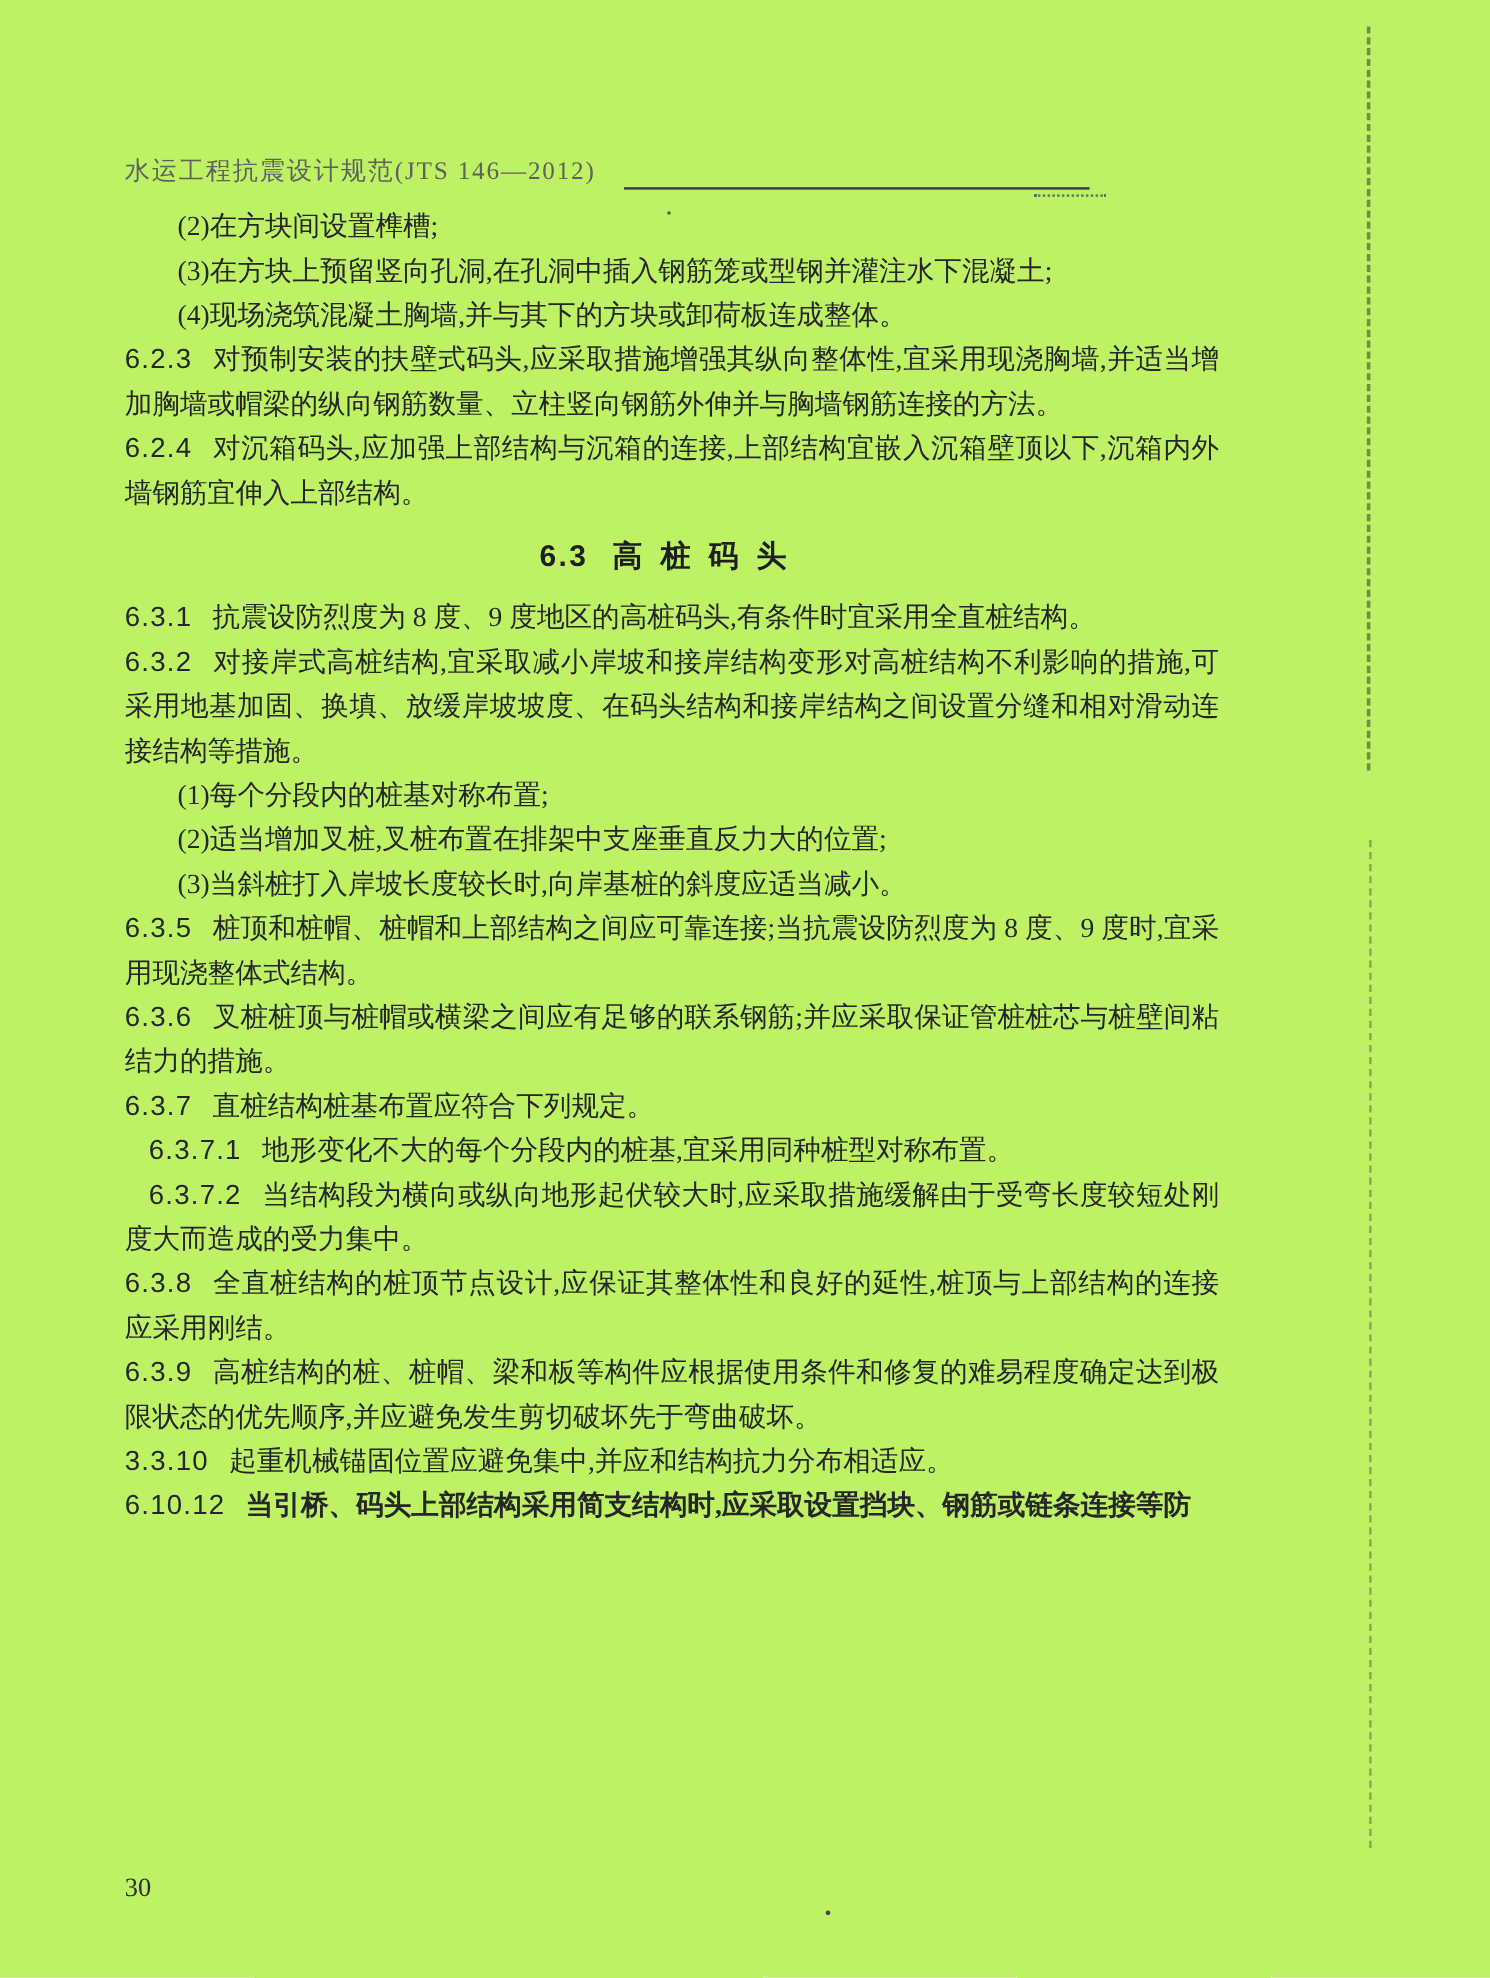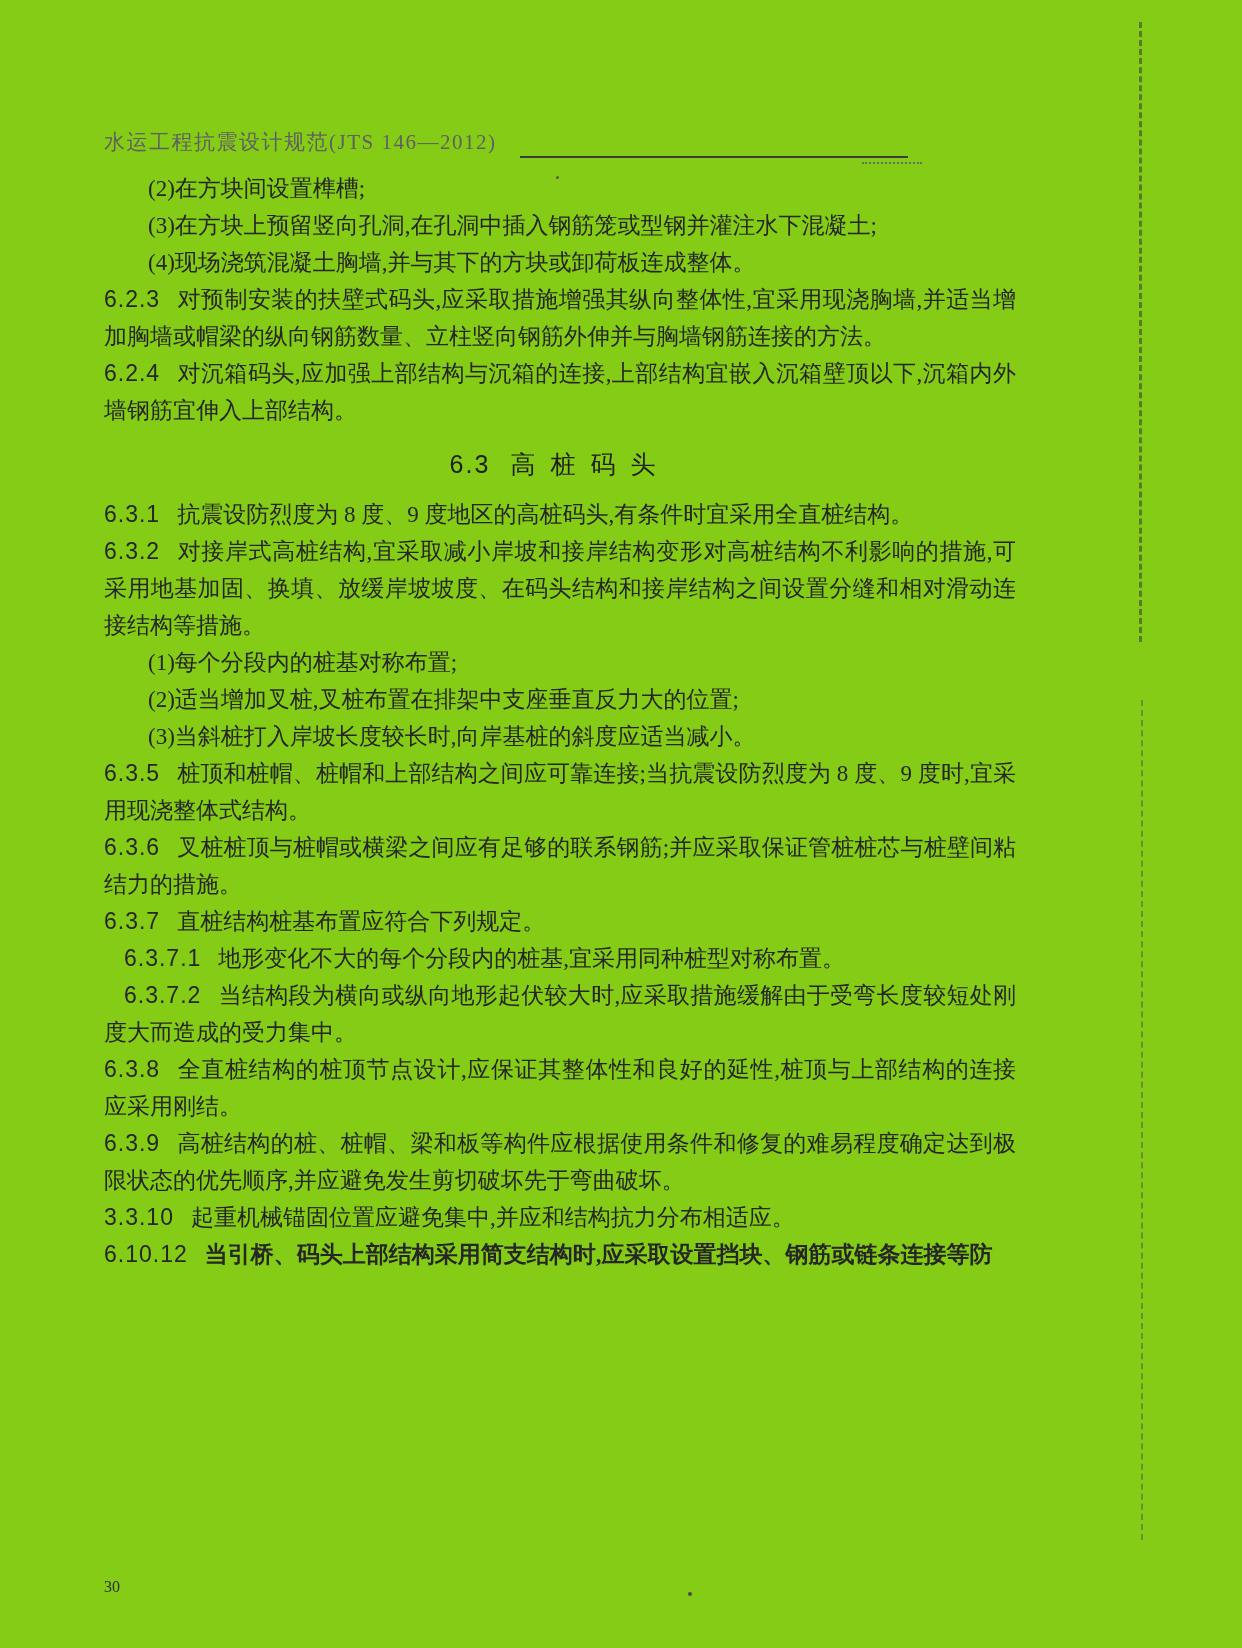--- a/index.html
+++ b/index.html
@@ -2,21 +2,21 @@
 <html><head>
 <meta charset="utf-8">
 <style>
   * { margin: 0; padding: 0; box-sizing: border-box; }
   html, body { background: #e9e9e9; }
   .page {
     position: relative;
     width: 1242px;
     height: 1648px;
     margin: 0 auto;
-    background: #84cc16;
+    background: #bef264;
     font-family: "Liberation Serif", "DejaVu Serif", serif;
     color: #262626;
     overflow: hidden;
   }
   .header {
     position: absolute;
     top: 128px;
     left: 104px;
     font-size: 21px;
     color: #606060;
@@ -53,34 +53,34 @@
   .para.subclause { text-indent: 20px; }
   .para.clause-bold { font-weight: bold; }
   .clause-num {
     font-weight: normal;
     font-family: "Liberation Sans", "DejaVu Sans", sans-serif;
     margin-right: 17px;
     letter-spacing: 1px;
   }
   .section-heading {
     font-size: 25px;
-    font-weight: normal;
+    font-weight: bold;
     text-align: center;
     text-indent: 0;
     margin: 17px 0 13px 0;
     font-family: "Liberation Sans", "DejaVu Sans", sans-serif;
     color: #1e1e1e;
   }
   .heading-num { margin-right: 20px; letter-spacing: 2px; }
   .heading-title { letter-spacing: 15px; }
   .page-number {
     position: absolute;
     left: 104px;
-    bottom: 52px;
-    font-size: 16px;
+    bottom: 62px;
+    font-size: 22px;
     color: #2e2e2e;
     font-family: Liberation Serif, serif;
   }
   .scan-artifact-v1 {
     position: absolute;
     left: 1139px;
     top: 22px;
     height: 620px;
     border-left: 3px dashed rgba(55,55,55,0.55);
   }

